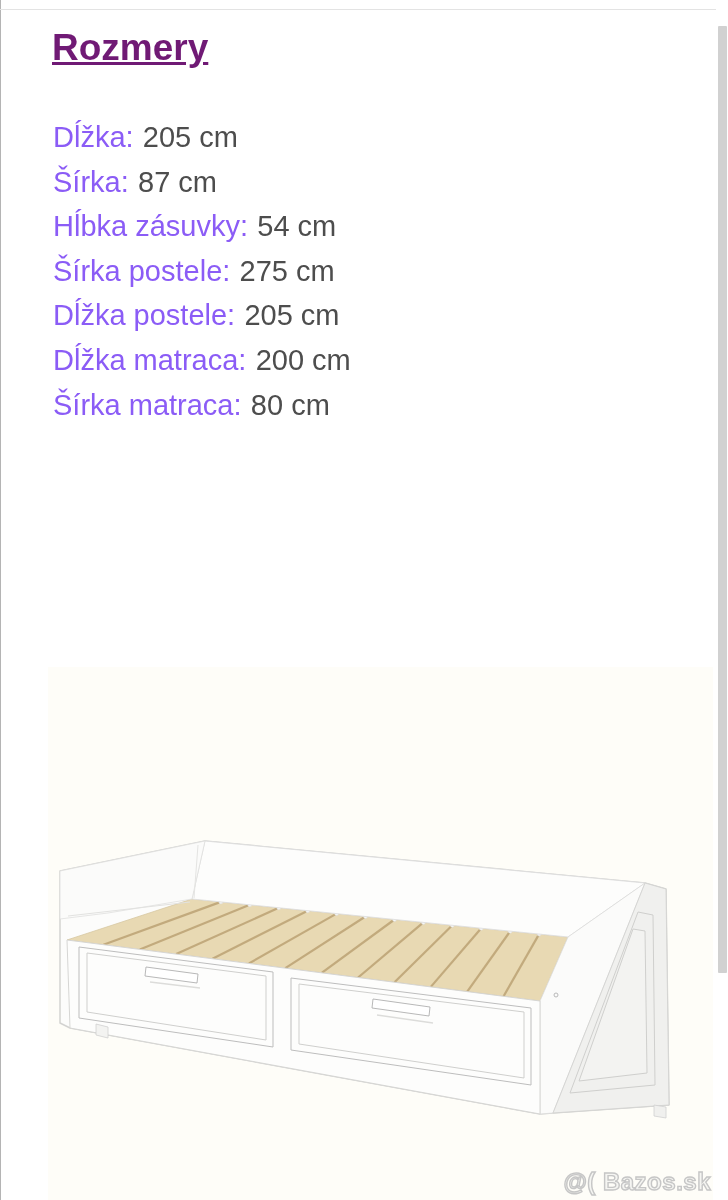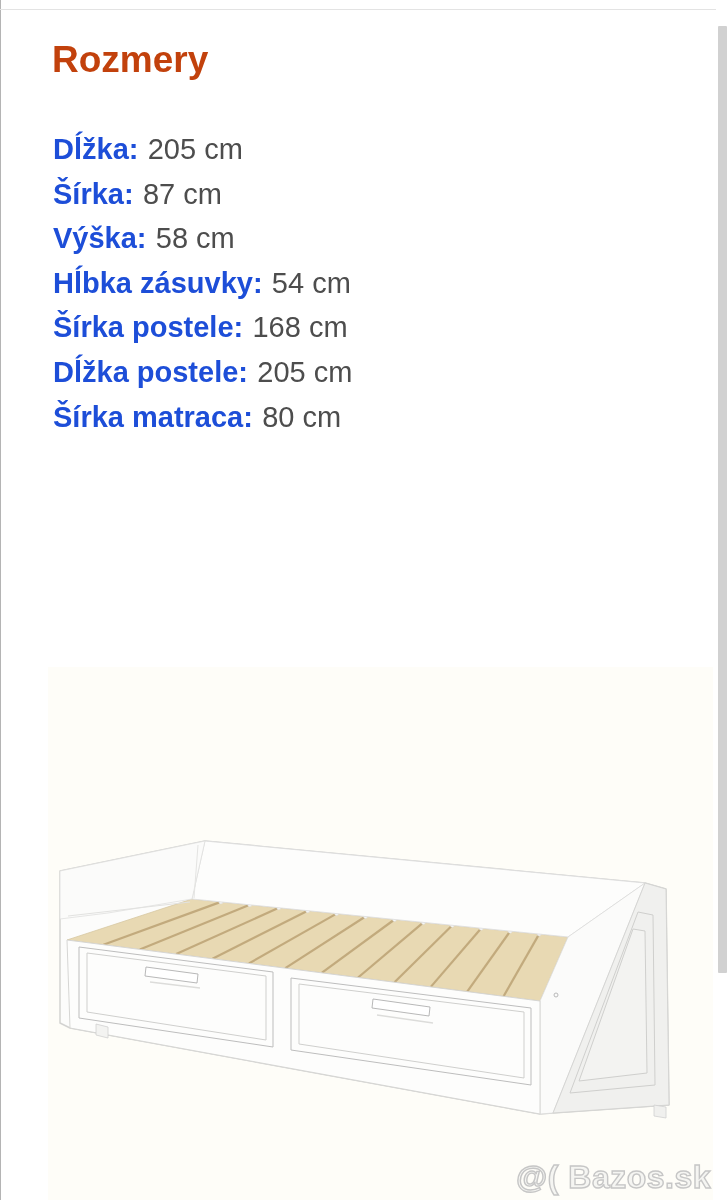--- a/index.html
+++ b/index.html
@@ -4,53 +4,53 @@
 <style>
   html,body{margin:0;padding:0;background:#ffffff;}
   .page{
     position:relative;width:728px;height:1200px;background:#ffffff;overflow:hidden;
     font-family:"Liberation Sans","DejaVu Sans",sans-serif;color:#3e3e3e;
   }
   .edge-left{position:absolute;left:0;top:0;width:1px;height:1200px;background:#b4b4b4;}
   .hairline-top{position:absolute;left:0;top:9px;width:716px;height:1px;background:#e3e3e3;}
   .scrollbar{position:absolute;right:0;top:0;width:11px;height:1200px;background:#ffffff;}
   .scrollbar-thumb{position:absolute;right:1px;top:26px;width:9px;height:947px;background:#d1d1d1;border-radius:1px;}
-  h1.title{margin:38px 0 0 52px;font-size:37px;line-height:43px;font-weight:700;color:#c2410c;}
+  h1.title{margin:26px 0 0 52px;font-size:37px;line-height:43px;font-weight:700;color:#701a75;text-decoration:underline;}
   ul.dims{list-style:none;margin:46px 0 0 0;padding:0 0 0 53px;}
   ul.dims li{font-size:29px;line-height:44.6px;white-space:nowrap;}
-  ul.dims b{font-weight:700;color:#1d4ed8;margin-right:.32em;}
+  ul.dims b{font-weight:400;color:#8b5cf6;margin-right:.32em;}
   ul.dims span{font-weight:400;color:#4d4d4d;}
   .photo{
     position:absolute;left:48px;top:667px;width:665px;height:533px;
     background:#fefdf8;overflow:hidden;
   }
   .photo svg{display:block;}
   .watermark{
     position:absolute;right:0;bottom:4px;padding-right:2px;
-    font-size:32px;font-weight:700;letter-spacing:.5px;
+    font-size:24px;font-weight:700;letter-spacing:.5px;
     color:#f5f5f2;-webkit-text-stroke:1.4px #c6c6c6;
   }
 </style>
 </head>
 <body>
 
 <div class="page">
 
   <div class="edge-left"></div>
   <div class="hairline-top"></div>
 
   <h1 class="title">Rozmery</h1>
 
   <ul class="dims">
     <li><b>Dĺžka:</b><span>205 cm</span></li>
     <li><b>Šírka:</b><span>87 cm</span></li>
-    <li><b>Výška:</b><span>58 cm</span></li>
     <li><b>Hĺbka zásuvky:</b><span>54 cm</span></li>
-    <li><b>Šírka postele:</b><span>168 cm</span></li>
+    <li><b>Šírka postele:</b><span>275 cm</span></li>
     <li><b>Dĺžka postele:</b><span>205 cm</span></li>
+    <li><b>Dĺžka matraca:</b><span>200 cm</span></li>
     <li><b>Šírka matraca:</b><span>80 cm</span></li>
   </ul>
 
   <div class="photo">
     <svg width="665" height="533" viewBox="0 0 665 533" xmlns="http://www.w3.org/2000/svg">
 
       <polygon points="12,204 157,174 597,216 618,222 621,438 505,446 492,447 22,361 12,356" fill="#fcfcfb" stroke="#d3d3d1" stroke-width="1.5" stroke-linejoin="round"></polygon>
 
       <g>
         <polygon points="144,232 520,270 492,334 19,273" fill="#e8d9b3" stroke="#d7c8a2" stroke-width="0.8"></polygon>

